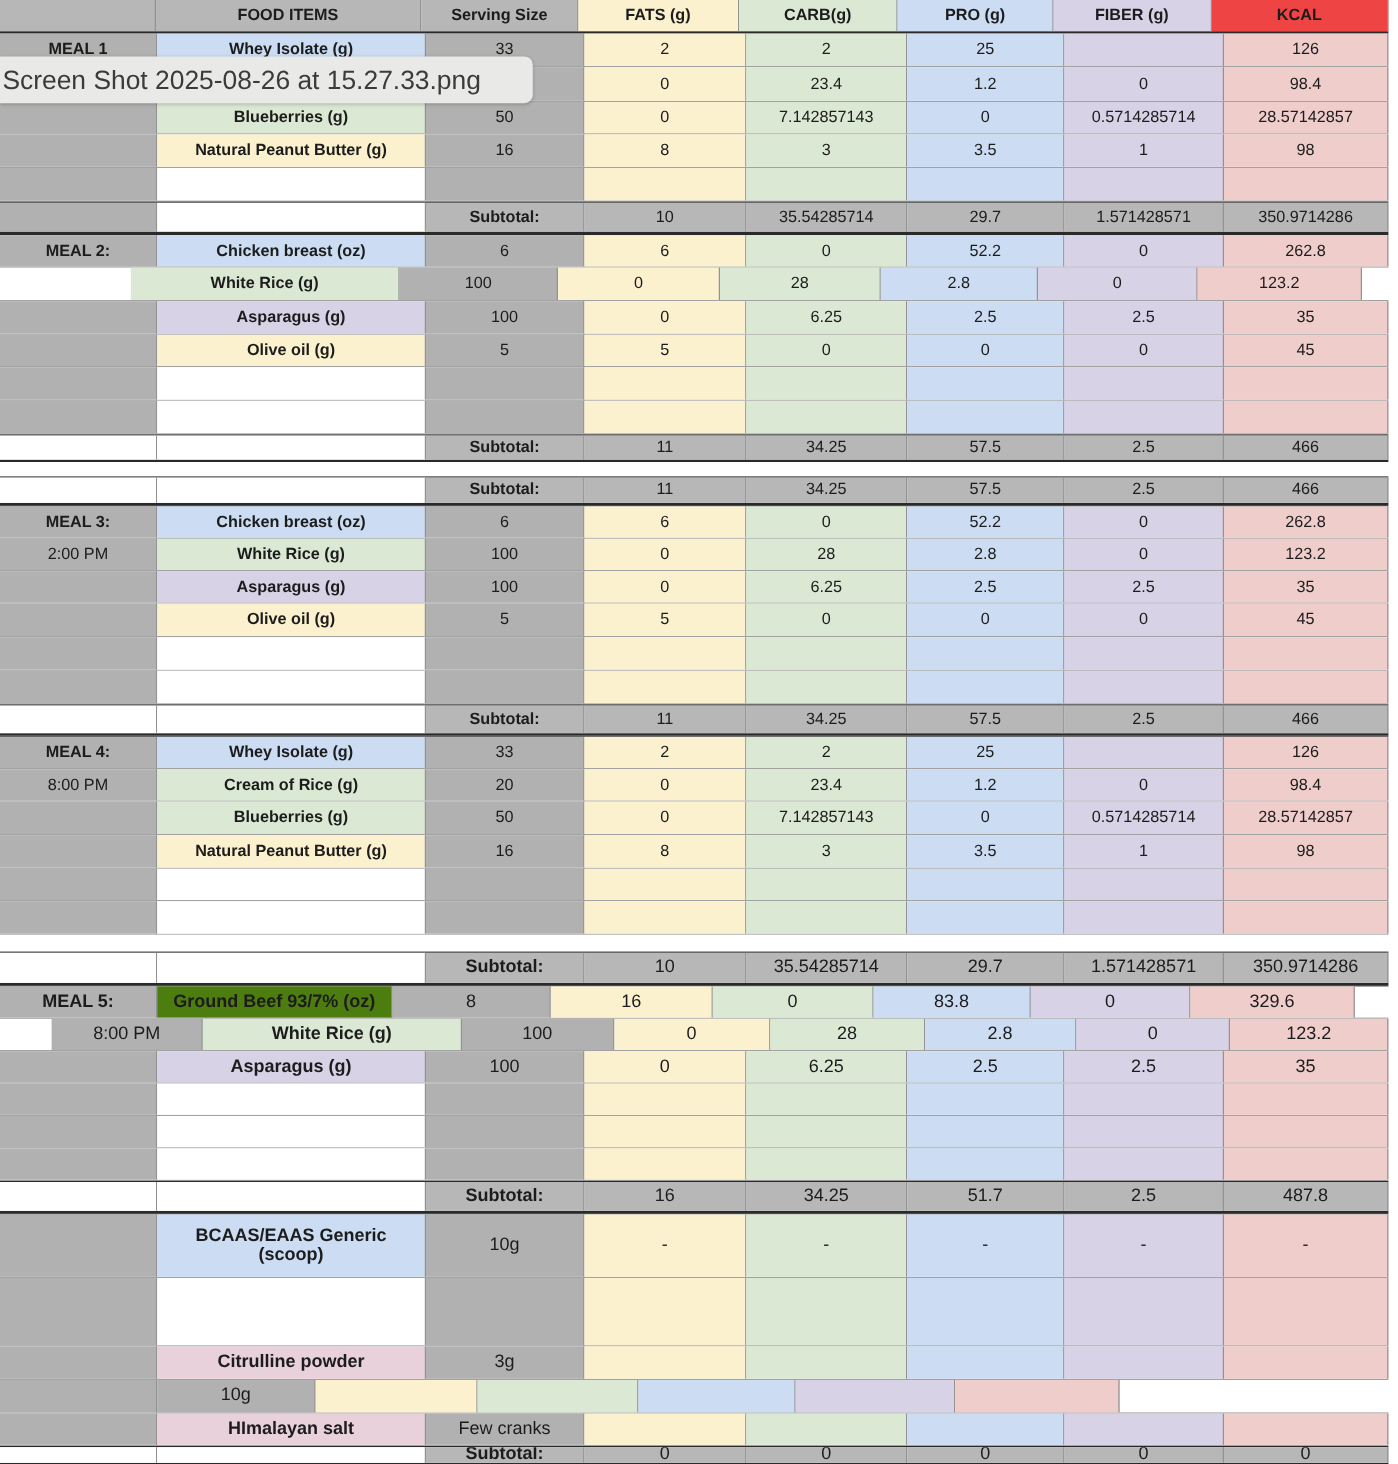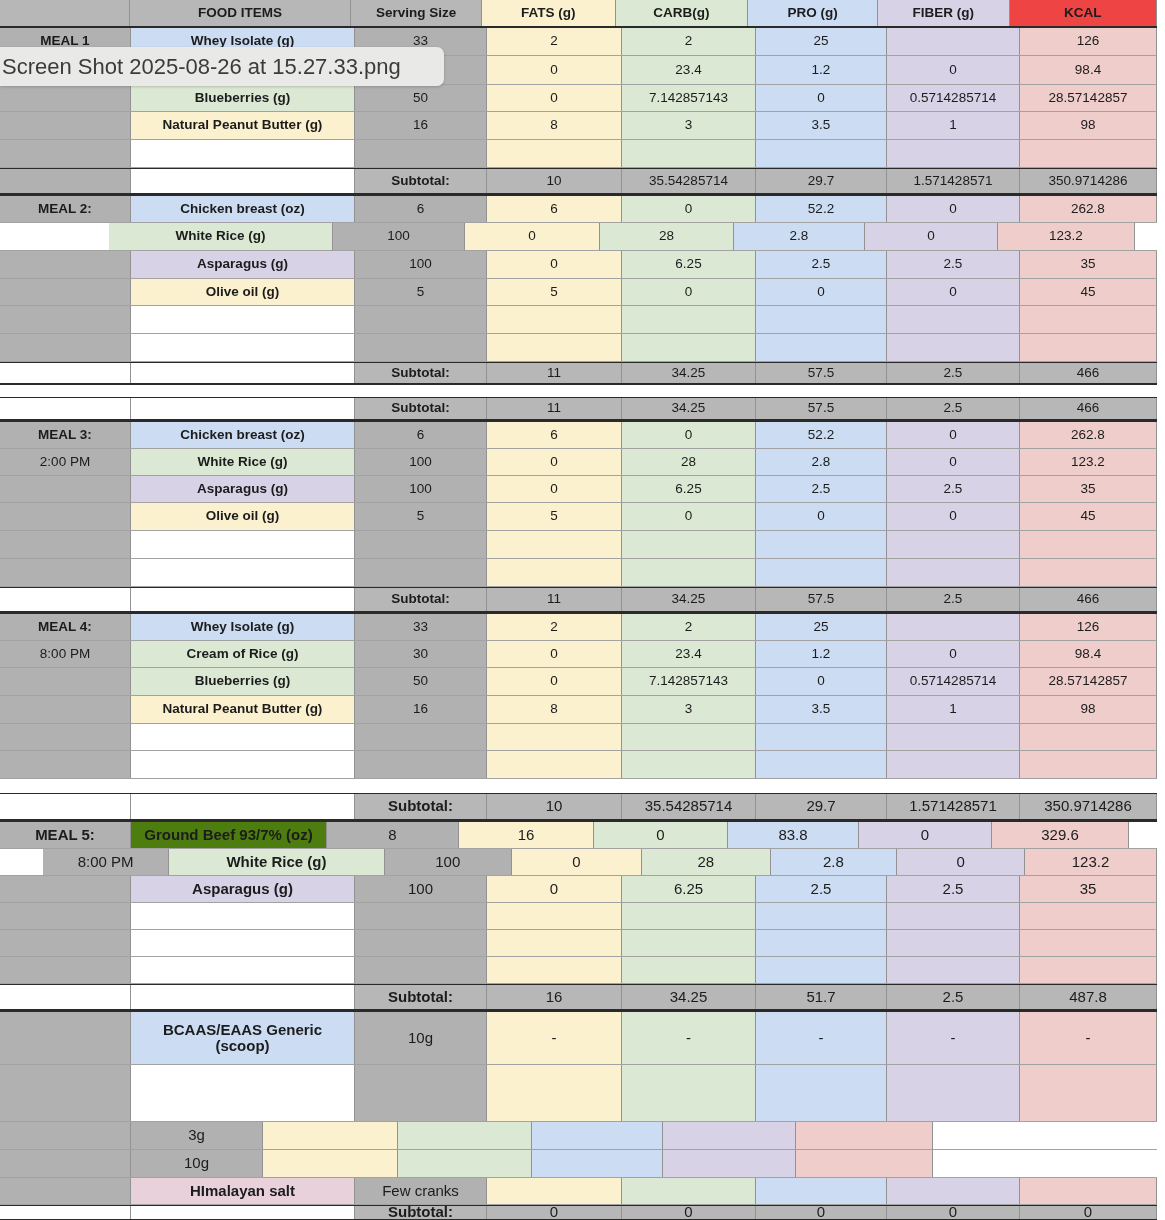--- a/index.html
+++ b/index.html
@@ -259,21 +259,21 @@
       <div class="cell" style="width: 132px; background: rgb(177, 177, 177);">33</div>
       <div class="cell" style="width: 135px; background: rgb(251, 241, 207);">2</div>
       <div class="cell" style="width: 134px; background: rgb(219, 233, 212);">2</div>
       <div class="cell" style="width: 131px; background: rgb(203, 220, 243);">25</div>
       <div class="cell" style="width: 133px; background: rgb(216, 210, 231);"></div>
       <div class="cell" style="width: 137px; background: rgb(239, 205, 203);">126</div>
     </div>
     <div class="row sec-a" style="height: 27px;">
       <div class="cell" style="width: 131px; background: rgb(177, 177, 177);">8:00 PM</div>
       <div class="cell b" style="width: 224px; background: rgb(219, 233, 212);">Cream of Rice (g)</div>
-      <div class="cell" style="width: 132px; background: rgb(177, 177, 177);">30</div>
+      <div class="cell" style="width: 132px; background: rgb(177, 177, 177);">20</div>
       <div class="cell" style="width: 135px; background: rgb(251, 241, 207);">0</div>
       <div class="cell" style="width: 134px; background: rgb(219, 233, 212);">23.4</div>
       <div class="cell" style="width: 131px; background: rgb(203, 220, 243);">1.2</div>
       <div class="cell" style="width: 133px; background: rgb(216, 210, 231);">0</div>
       <div class="cell" style="width: 137px; background: rgb(239, 205, 203);">98.4</div>
     </div>
     <div class="row sec-a" style="height: 28px;">
       <div class="cell" style="width: 131px; background: rgb(177, 177, 177);"></div>
       <div class="cell b" style="width: 224px; background: rgb(219, 233, 212);">Blueberries (g)</div>
       <div class="cell" style="width: 132px; background: rgb(177, 177, 177);">50</div>
@@ -409,20 +409,21 @@
       <div class="cell" style="width: 224px; background: rgb(255, 255, 255);"></div>
       <div class="cell" style="width: 132px; background: rgb(177, 177, 177);"></div>
       <div class="cell" style="width: 135px; background: rgb(251, 241, 207);"></div>
       <div class="cell" style="width: 134px; background: rgb(219, 233, 212);"></div>
       <div class="cell" style="width: 131px; background: rgb(203, 220, 243);"></div>
       <div class="cell" style="width: 133px; background: rgb(216, 210, 231);"></div>
       <div class="cell" style="width: 137px; background: rgb(239, 205, 203);"></div>
     </div>
     <div class="row sec-c" style="height: 28px;">
       <div class="cell" style="width: 131px; background: rgb(177, 177, 177);"></div>
+      <div class="cell b" style="width: 224px; background: rgb(233, 209, 220);">Citrulline powder</div>
       <div class="cell" style="width: 132px; background: rgb(177, 177, 177);">3g</div>
       <div class="cell" style="width: 135px; background: rgb(251, 241, 207);"></div>
       <div class="cell" style="width: 134px; background: rgb(219, 233, 212);"></div>
       <div class="cell" style="width: 131px; background: rgb(203, 220, 243);"></div>
       <div class="cell" style="width: 133px; background: rgb(216, 210, 231);"></div>
       <div class="cell" style="width: 137px; background: rgb(239, 205, 203);"></div>
     </div>
     <div class="row sec-c" style="height: 28px;">
       <div class="cell" style="width: 131px; background: rgb(177, 177, 177);"></div>
       <div class="cell" style="width: 132px; background: rgb(177, 177, 177);">10g</div>

